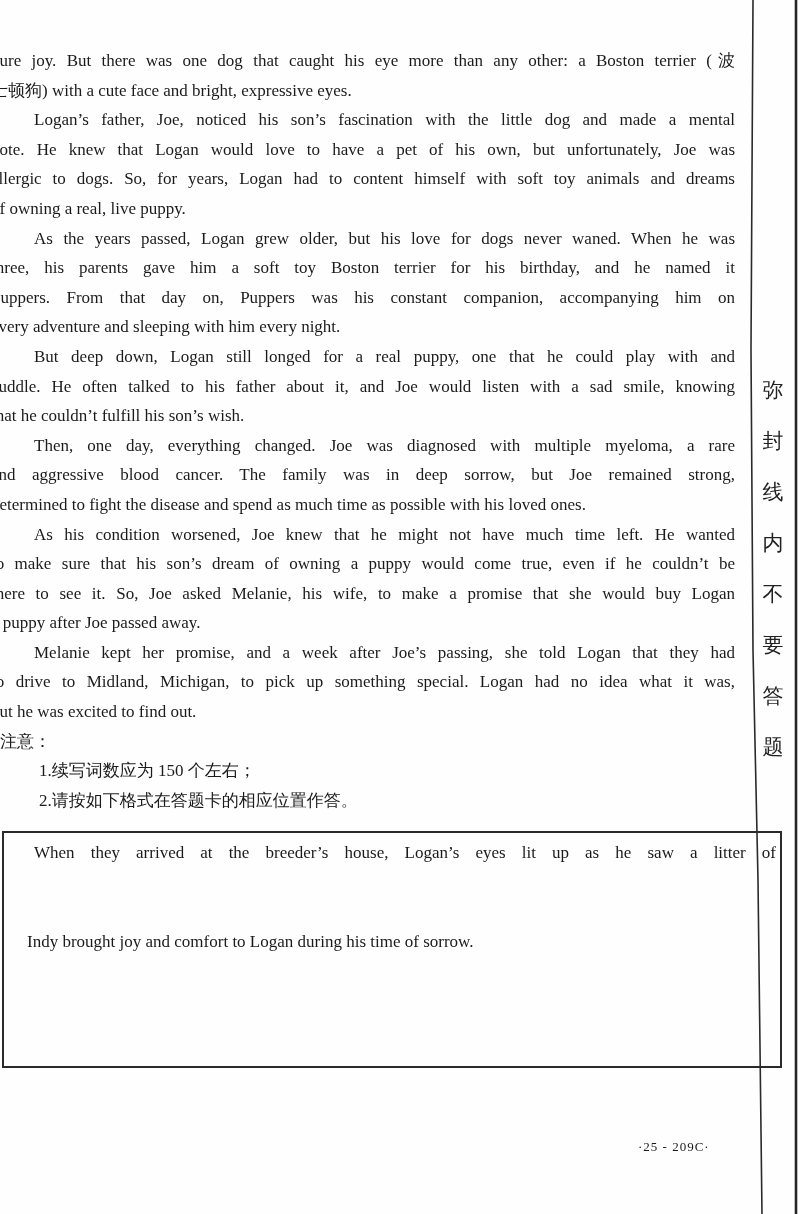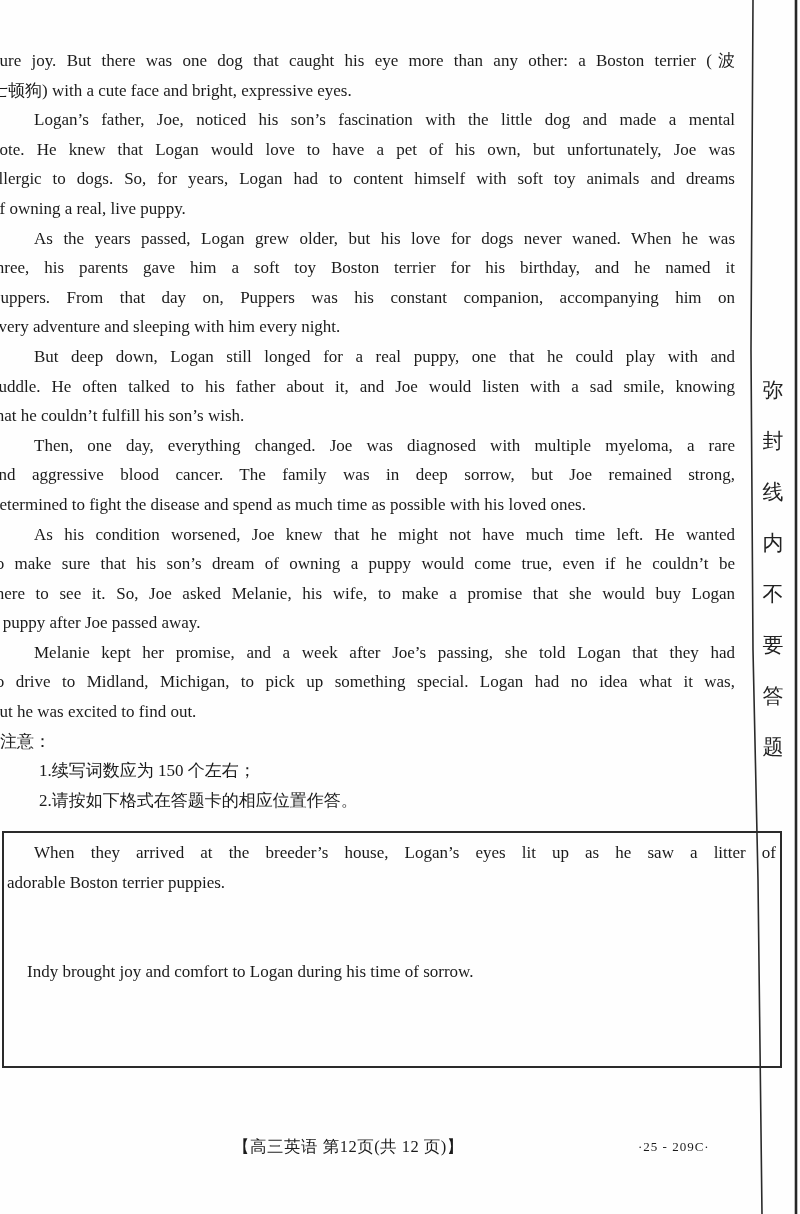--- a/index.html
+++ b/index.html
@@ -107,21 +107,20 @@
     <div class="ln ind">Melanie kept her promise, and a week after Joe’s passing, she told Logan that they had</div>
     <div class="ln">to drive to Midland, Michigan, to pick up something special. Logan had no idea what it was,</div>
     <div class="ln end">but he was excited to find out.</div>
     <div class="ln end pl9">注意：</div>
     <div class="ln end pl48">1.续写词数应为 150 个左右；</div>
     <div class="ln end pl48">2.请按如下格式在答题卡的相应位置作答。</div>
   </div>
 
   <div class="answer-box">
     <div class="bln bind1">When they arrived at the breeder’s house, Logan’s eyes lit up as he saw a litter of</div>
-    <div class="bln end">adorable Boston terrier puppies.</div>
     <div class="bln empty"></div>
     <div class="bln empty"></div>
     <div class="bln end bind2">Indy brought joy and comfort to Logan during his time of sorrow.</div>
   </div>
 
   <div class="seal-strip">
     <span>弥</span>
     <span>封</span>
     <span>线</span>
     <span>内</span>
@@ -129,16 +128,15 @@
     <span>要</span>
     <span>答</span>
     <span>题</span>
   </div>
 
   <svg class="lines-overlay" viewBox="0 0 800 1214" xmlns="http://www.w3.org/2000/svg">
     <polyline points="753,0 751,350 753,650 758,880 762,1214" fill="none" stroke="#2a2a2a" stroke-width="1.6"></polyline>
     <line x1="796" y1="0" x2="796" y2="1214" stroke="#262626" stroke-width="2.6"></line>
   </svg>
 
-  <div class="footer-title">【高三英语 第12页(共 12 页)】</div>
   <div class="footer-code">·25 - 209C·</div>
 
 </div>
 
 </body></html>

